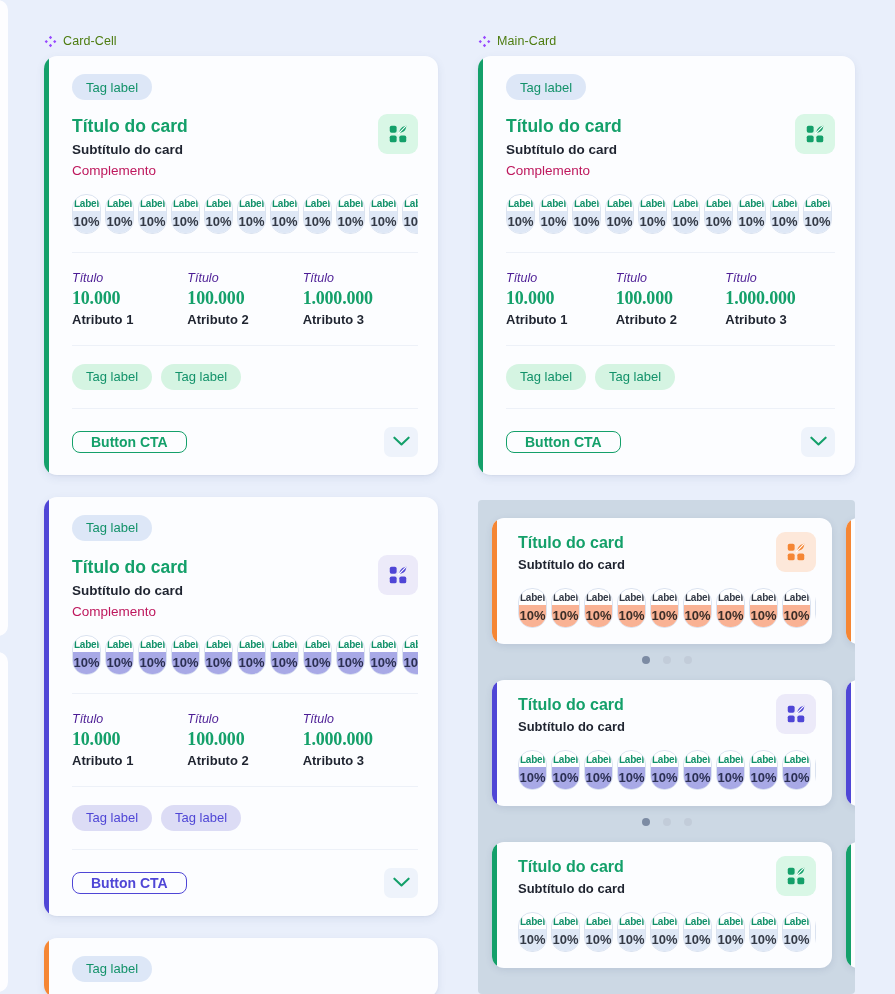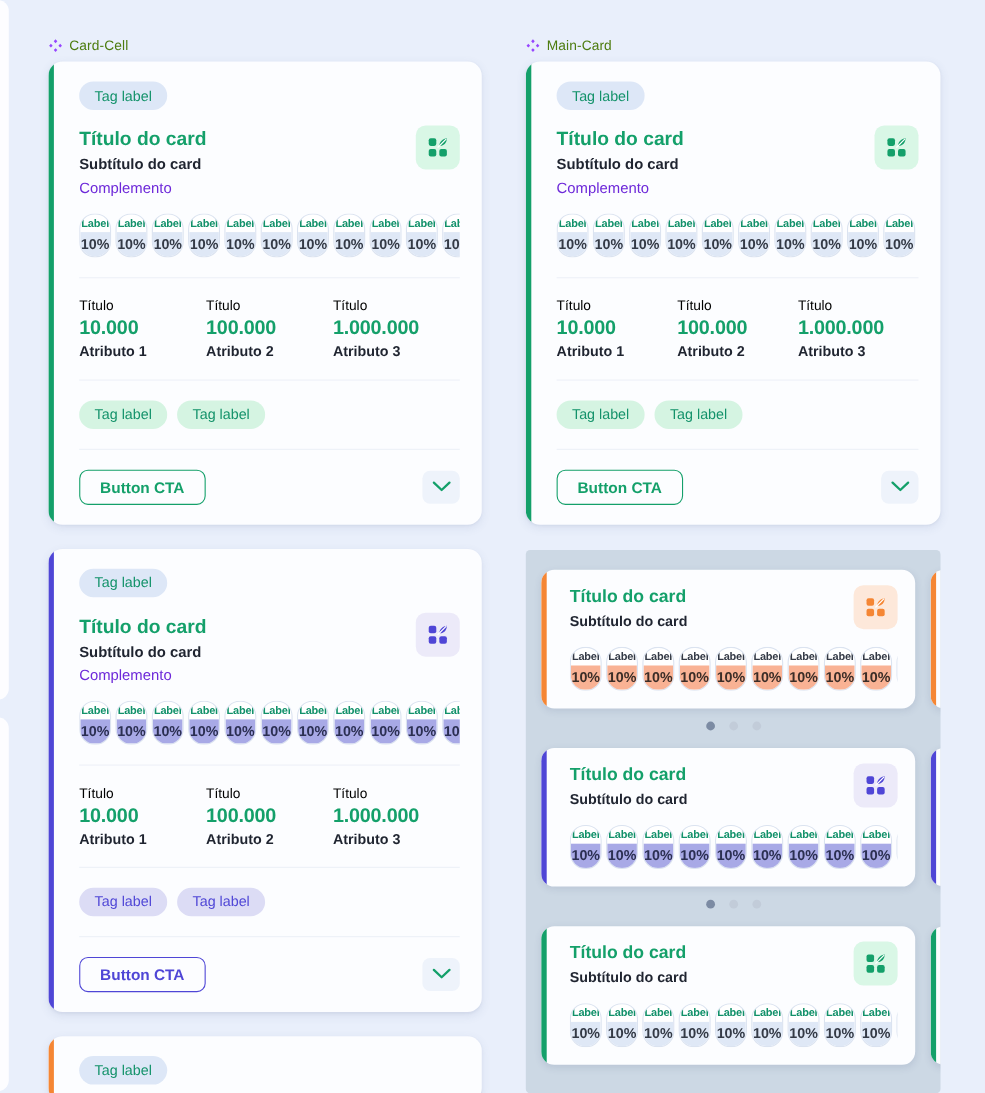--- a/index.html
+++ b/index.html
@@ -54,21 +54,21 @@
     height: 26px; padding: 0 14px; border-radius: 999px;
     font-size: 13px; font-weight: 400; white-space: nowrap;
   }
   .tag.head { background: #dde7f7; color: #13926a; }
   .tag.g    { background: #d5f4e2; color: #13926a; }
   .tag.p    { background: #dcdcf5; color: #4f46d6; }
 
   .titleblock { margin-top: 16px; position: relative; }
   .card-title   { font-size: 17.5px; font-weight: bold; color: #14a06a; line-height: 1.25; }
   .card-sub     { font-size: 13.5px; font-weight: bold; color: #1f2430; margin-top: 4px; }
-  .card-comp    { font-size: 13.5px; color: #6d28d9; margin-top: 6px; }
+  .card-comp    { font-size: 13.5px; color: #be185d; margin-top: 6px; }
 
   .tile-icon {
     position: absolute; right: 0; top: -2px;
     width: 40px; height: 40px; border-radius: 9px;
     display: flex; align-items: center; justify-content: center;
   }
   .tile-icon.g { background: #d9f7e6; }
   .tile-icon.p { background: #eceaf9; }
   .tile-icon.o { background: #fde8da; }
 
@@ -83,28 +83,28 @@
   .pill .pc { font-size: 13px; font-weight: bold; color: #343a46; padding: 3px 0 4px; }
   .pill.g .pc { background: #dfe8f6; }
   .pill.p .lb { color: #12916a; }
   .pill.p .pc { background: #a8a9e6; color: #2b2f52; }
   .pill.o .lb { color: #343a46; }
   .pill.o .pc { background: #f9b294; color: #3b2d27; }
 
   
   .stats { display: flex; }
   .stat { width: 117px; }
-  .stat .st-t { font-size: 12.5px; color: #000000; }
-  .stat .st-v { font-size: 18px; font-weight: bold; color: #14a06a; margin-top: 3px; letter-spacing: -.2px; }
+  .stat .st-t { font-size: 12.5px; color: #4c1d95; font-style: italic; }
+  .stat .st-v { font-size: 18px; font-weight: bold; color: #14a06a; margin-top: 3px; letter-spacing: -.2px; font-family: Liberation Serif, serif; }
   .stat .st-a { font-size: 13px; font-weight: bold; color: #1f2430; margin-top: 3px; }
 
   
   .footer { display: flex; align-items: center; }
   .cta {
-    height: 32px; padding: 0 18px; border-radius: 8px; background: transparent;
+    height: 22px; padding: 0 18px; border-radius: 8px; background: transparent;
     font-size: 14px; font-weight: bold; cursor: pointer;
     display: inline-flex; align-items: center;
   }
   .cta.g { border: 1.5px solid #14a06a; color: #14a06a; }
   .cta.p { border: 1.5px solid #4f46d6; color: #4f46d6; }
   .chev {
     margin-left: auto; width: 34px; height: 30px; border-radius: 7px; background: #eef3fb;
     display: flex; align-items: center; justify-content: center; cursor: pointer;
   }
 

